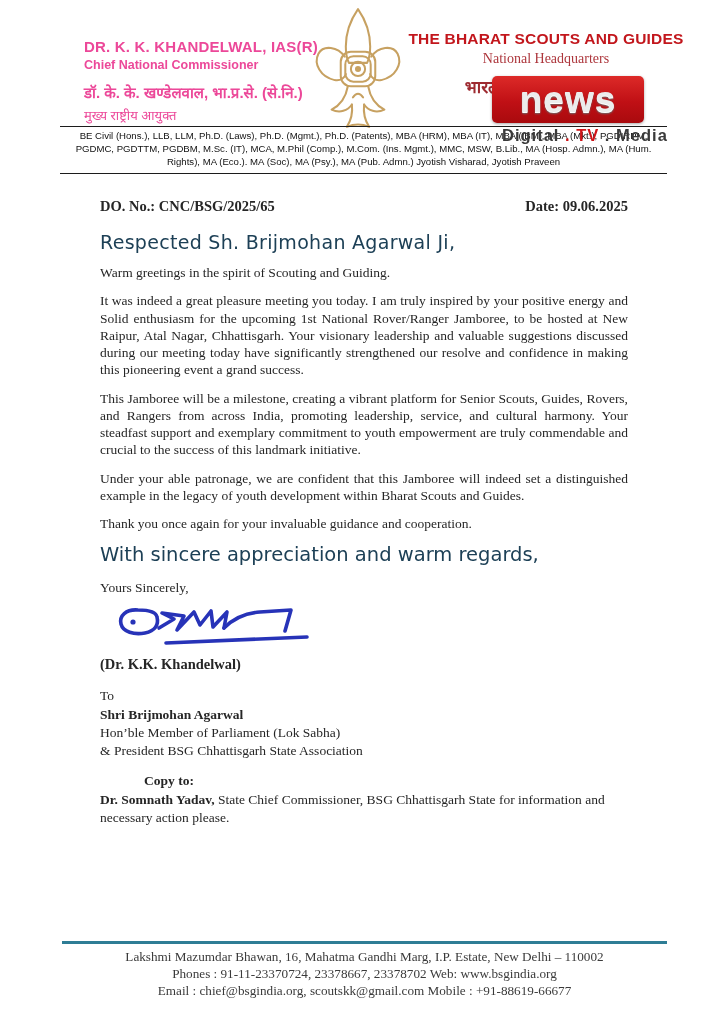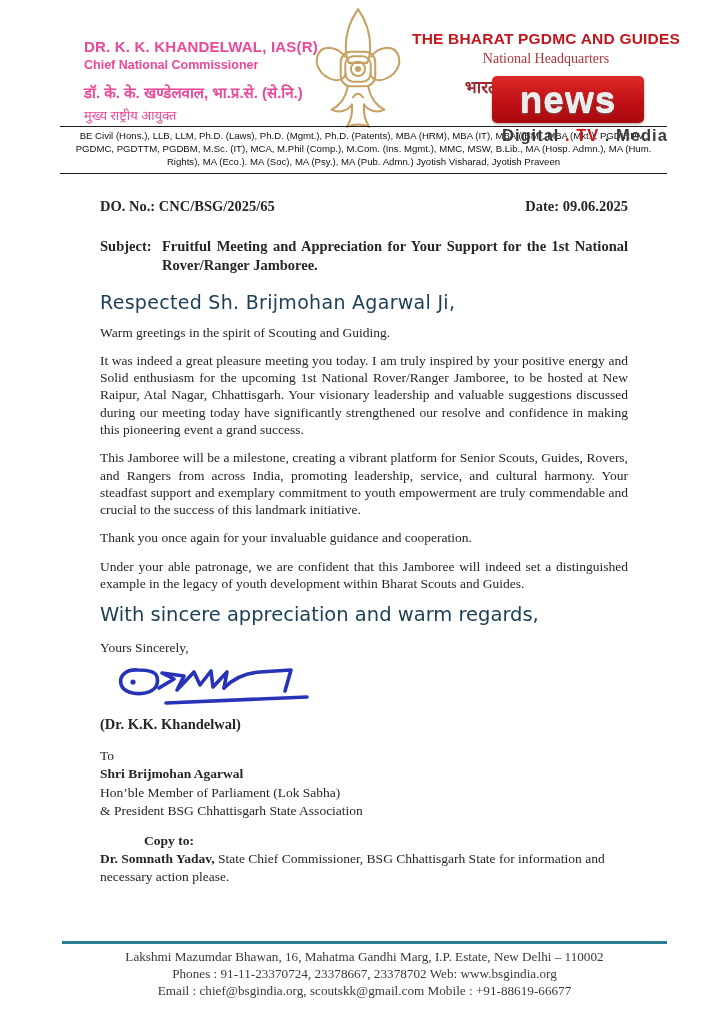--- a/index.html
+++ b/index.html
@@ -96,21 +96,21 @@
         <circle cx="50" cy="62" r="3" fill="#c7a161" stroke="none"></circle>
         <path d="M40,79 C38,90 32,98 24,102 C32,106 40,103 44,97"></path>
         <path d="M60,79 C62,90 68,98 76,102 C68,106 60,103 56,97"></path>
         <path d="M44,97 C45,106 43,113 39,119 C46,116 54,116 61,119 C57,113 55,106 56,97"></path>
         <path d="M45,90 Q50,83 55,90"></path>
       </g>
     </svg>
   </div>
 
   <div class="lh-right">
-    <div class="org">THE BHARAT PGDMC AND GUIDES</div>
+    <div class="org">THE BHARAT SCOUTS AND GUIDES</div>
     <div class="org-sub">National Headquarters</div>
     <div class="org-hi">भारत स्काउट्स एवं गाइड्स</div>
     <div class="org-sub-hi">राष्ट्रीय मुख्यालय</div>
   </div>
 
   <div class="news-logo">
     <div class="news-row">
       <div class="news-rect">
         <span class="news-word">news</span>
       </div>
@@ -119,32 +119,28 @@
   </div>
 
   <div class="credentials">BE Civil (Hons.), LLB, LLM, Ph.D. (Laws), Ph.D. (Mgmt.), Ph.D. (Patents), MBA (HRM), MBA (IT), MBA (IBM), MBA (Mkt.), PGDIRPM, PGDMC, PGDTTM, PGDBM, M.Sc. (IT), MCA, M.Phil (Comp.), M.Com. (Ins. Mgmt.), MMC, MSW, B.Lib., MA (Hosp. Admn.), MA (Hum. Rights), MA (Eco.). MA (Soc), MA (Psy.), MA (Pub. Admn.) Jyotish Visharad, Jyotish Praveen</div>
 
   <div class="content">
     <div class="doline">
       <span>DO. No.: CNC/BSG/2025/65</span>
       <span>Date: 09.06.2025</span>
     </div>
 
-    <div class="subject-row">
-      <span class="subject-label">Subject:</span>
-      <span class="subject-text">Fruitful Meeting and Appreciation for Your Support for the 1st National Rover/Ranger Jamboree.</span>
-    </div>
 
     <div class="hand">Respected Sh. Brijmohan Agarwal Ji,</div>
 
     <p class="para">Warm greetings in the spirit of Scouting and Guiding.</p>
     <p class="para">It was indeed a great pleasure meeting you today. I am truly inspired by your positive energy and Solid enthusiasm for the upcoming 1st National Rover/Ranger Jamboree, to be hosted at New Raipur, Atal Nagar, Chhattisgarh. Your visionary leadership and valuable suggestions discussed during our meeting today have significantly strengthened our resolve and confidence in making this pioneering event a grand success.</p>
     <p class="para">This Jamboree will be a milestone, creating a vibrant platform for Senior Scouts, Guides, Rovers, and Rangers from across India, promoting leadership, service, and cultural harmony. Your steadfast support and exemplary commitment to youth empowerment are truly commendable and crucial to the success of this landmark initiative.</p>
+    <p class="para">Under your able patronage, we are confident that this Jamboree will indeed set a distinguished example in the legacy of youth development within Bharat Scouts and Guides.</p>
     <p class="para">Thank you once again for your invaluable guidance and cooperation.</p>
-    <p class="para">Under your able patronage, we are confident that this Jamboree will indeed set a distinguished example in the legacy of youth development within Bharat Scouts and Guides.</p>
 
     <div class="closing-hand">With sincere appreciation and warm regards,</div>
 
     <div class="yours">Yours Sincerely,</div>
 
     <div class="sig-wrap">
       <svg width="205" height="50" viewBox="0 0 205 50">
         <g stroke="#2733b8" stroke-width="3.6" fill="none" stroke-linecap="round" stroke-linejoin="round">
           <path d="M24,10 C12,9 5,16 7,24 C9,32 20,35 31,33 C41,31 45,25 43,17 C42,12 34,10 24,10 Z"></path>
           <circle cx="19" cy="22" r="2.6" fill="#2733b8" stroke="none"></circle>

